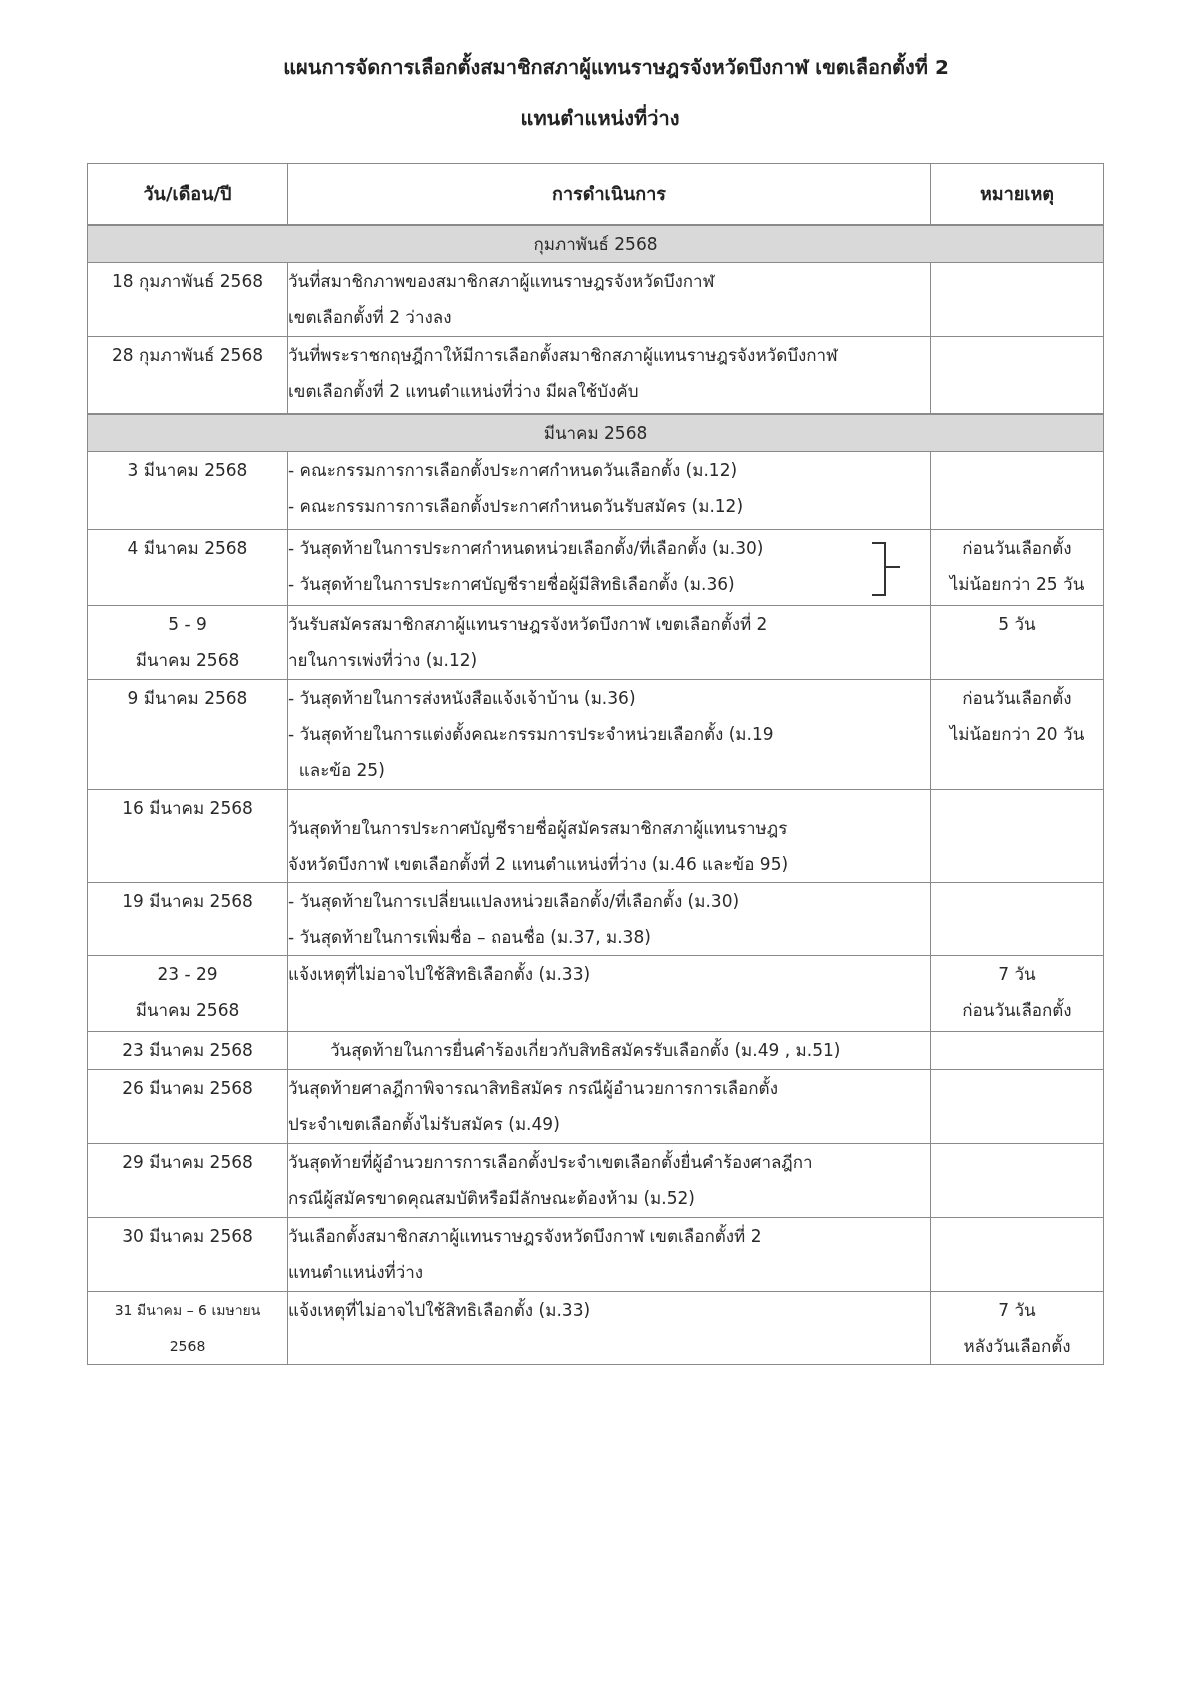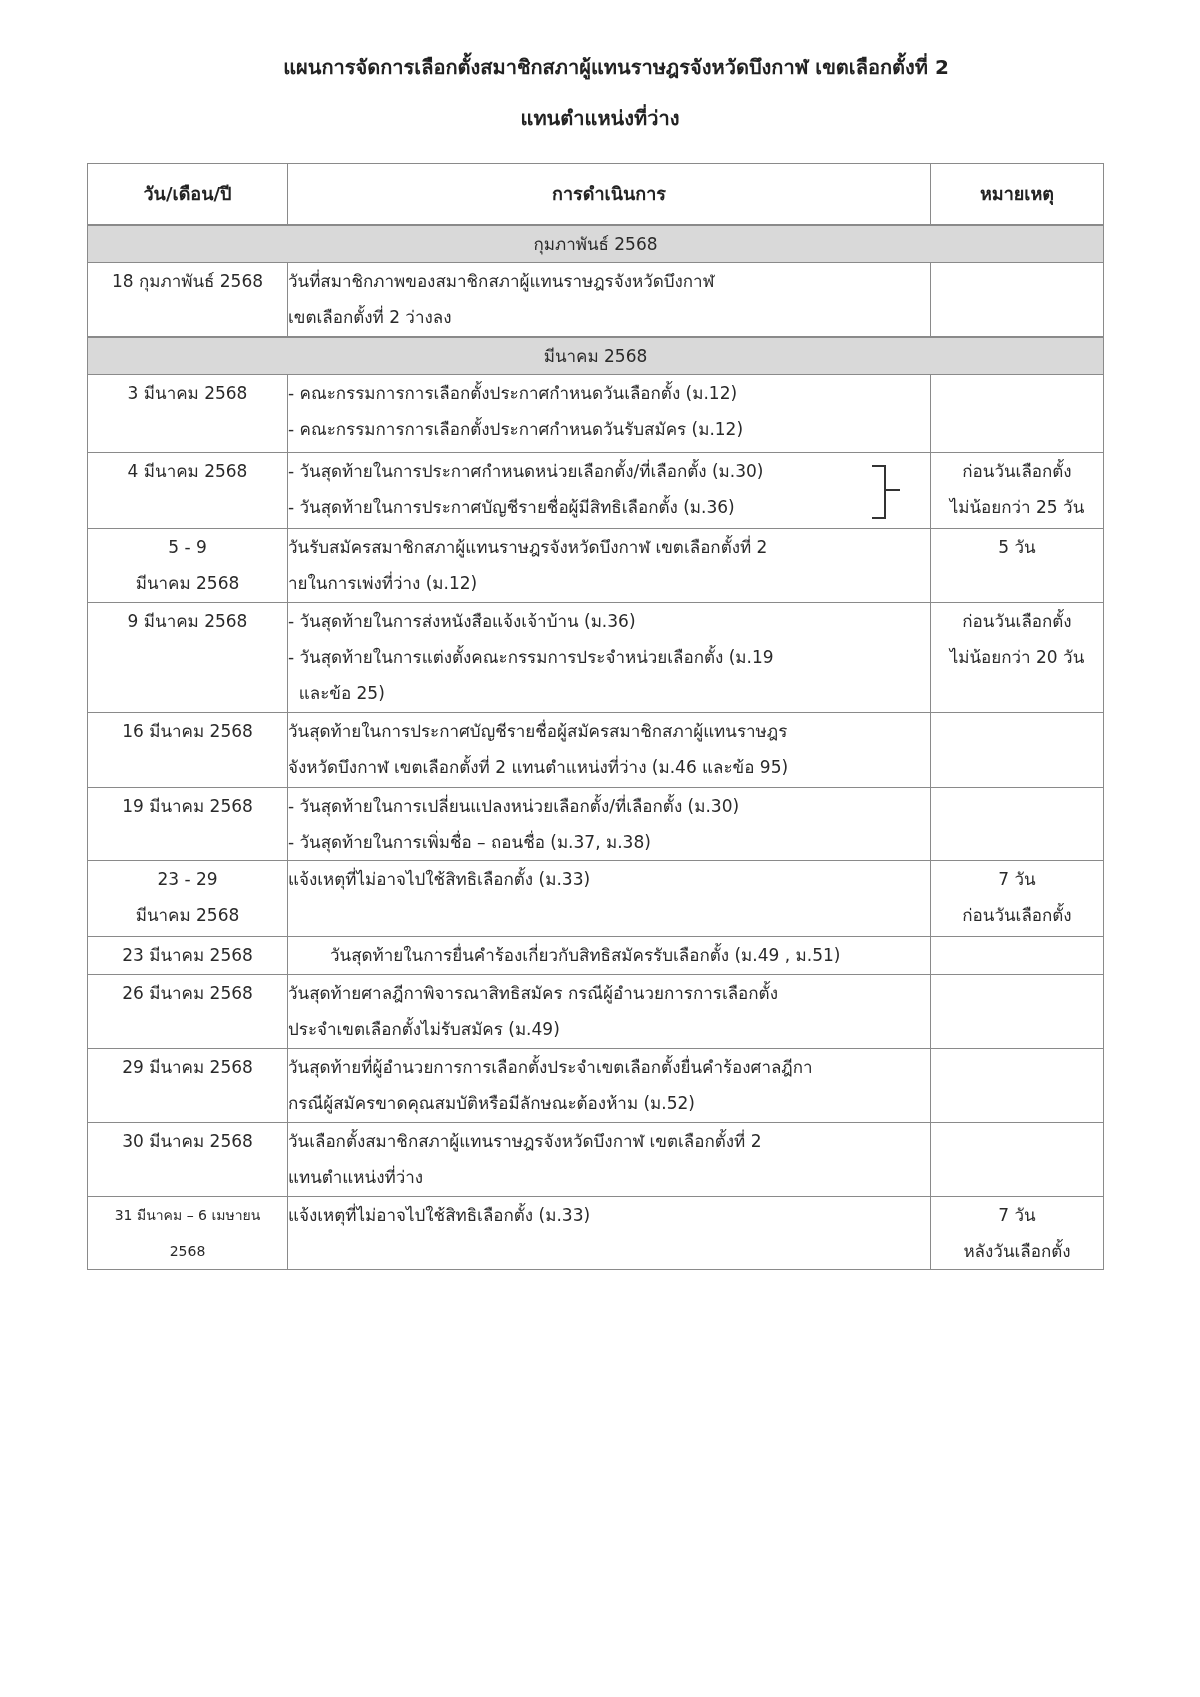--- a/index.html
+++ b/index.html
@@ -51,20 +51,30 @@
       <tr style="height: 74px;">
         <td class="date">
           <span class="line">18 กุมภาพันธ์ 2568</span>
         </td>
         <td class="act">
           <span class="line" style="white-space: pre;">วันที่สมาชิกภาพของสมาชิกสภาผู้แทนราษฎรจังหวัดบึงกาฬ</span>
           <span class="line" style="white-space: pre;">เขตเลือกตั้งที่ 2 ว่างลง</span>
         </td>
         <td class="note"></td>
       </tr>
+      <tr style="height: 77px;">
+        <td class="date">
+          <span class="line">28 กุมภาพันธ์ 2568</span>
+        </td>
+        <td class="act">
+          <span class="line" style="white-space: pre;">วันที่พระราชกฤษฎีกาให้มีการเลือกตั้งสมาชิกสภาผู้แทนราษฎรจังหวัดบึงกาฬ</span>
+          <span class="line" style="white-space: pre;">เขตเลือกตั้งที่ 2 แทนตำแหน่งที่ว่าง มีผลใช้บังคับ</span>
+        </td>
+        <td class="note"></td>
+      </tr>
       <tr class="band">
         <td colspan="3">มีนาคม 2568</td>
       </tr>
       <tr style="height: 78px;">
         <td class="date">
           <span class="line">3 มีนาคม 2568</span>
         </td>
         <td class="act">
           <span class="line" style="white-space: pre;">- คณะกรรมการการเลือกตั้งประกาศกำหนดวันเลือกตั้ง (ม.12)</span>
           <span class="line" style="white-space: pre;">- คณะกรรมการการเลือกตั้งประกาศกำหนดวันรับสมัคร (ม.12)</span>
@@ -111,21 +121,21 @@
         <td class="note">
           <span class="line">ก่อนวันเลือกตั้ง</span>
           <span class="line">ไม่น้อยกว่า 20 วัน</span>
         </td>
       </tr>
       <tr style="height: 75px;">
         <td class="date">
           <span class="line">16 มีนาคม 2568</span>
         </td>
         <td class="act">
-          <span class="line" style="white-space: pre;">วันสุดท้ายในการประกาศบัญชีรายชื่อผู้สมัครสมาชิกสภาผู้แทนราษฎร</span>
+          <span class="line" style="white-space: pre; margin-top: 20px;">วันสุดท้ายในการประกาศบัญชีรายชื่อผู้สมัครสมาชิกสภาผู้แทนราษฎร</span>
           <span class="line" style="white-space: pre;">จังหวัดบึงกาฬ เขตเลือกตั้งที่ 2 แทนตำแหน่งที่ว่าง (ม.46 และข้อ 95)</span>
         </td>
         <td class="note"></td>
       </tr>
       <tr style="height: 73px;">
         <td class="date">
           <span class="line">19 มีนาคม 2568</span>
         </td>
         <td class="act">
           <span class="line" style="white-space: pre;">- วันสุดท้ายในการเปลี่ยนแปลงหน่วยเลือกตั้ง/ที่เลือกตั้ง (ม.30)</span>

